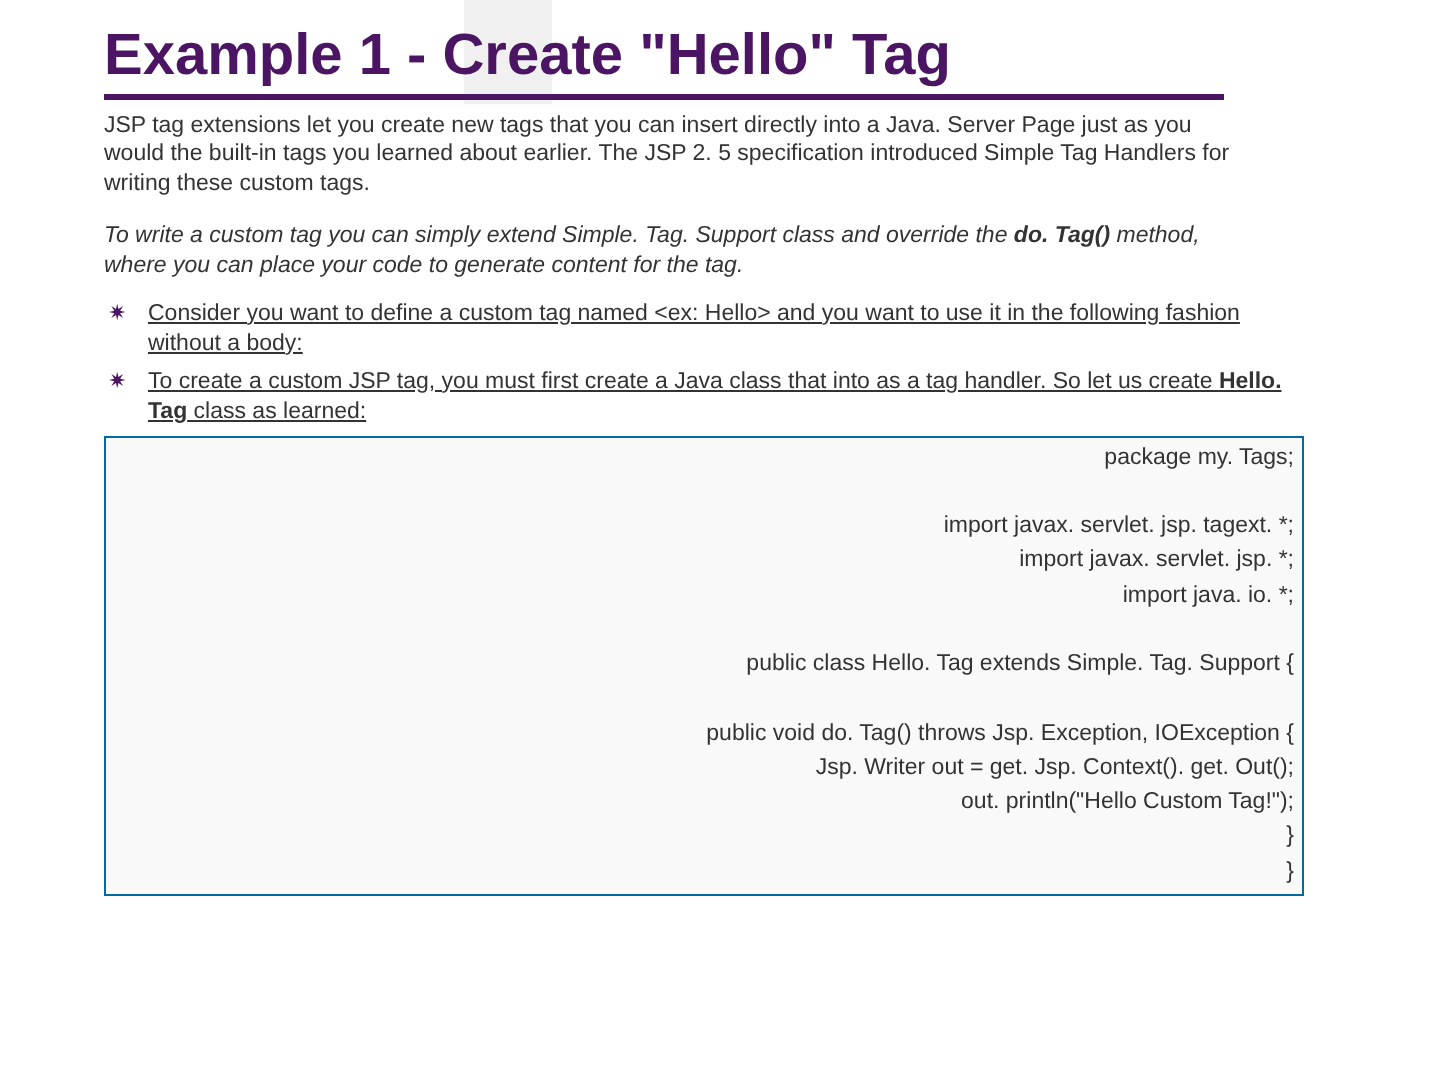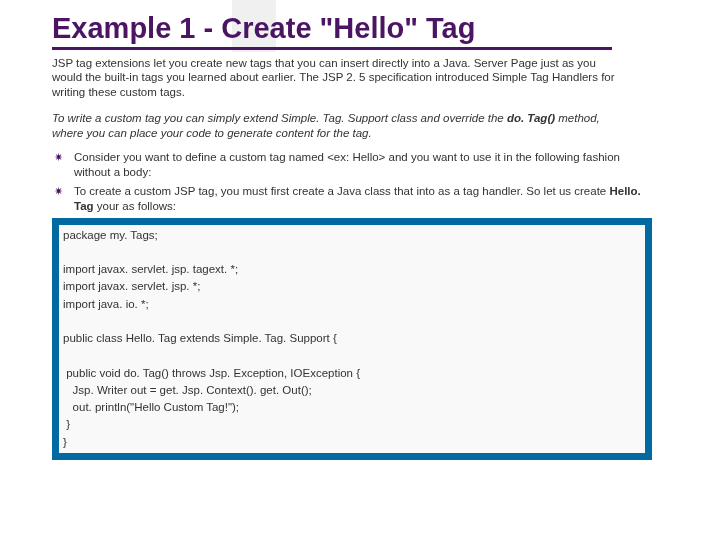--- a/index.html
+++ b/index.html
@@ -59,44 +59,46 @@
     padding: 0;
     list-style: none;
   }
   .bullets > li {
     position: relative;
     padding-left: 22px;
     font-size: 11.5px;
     line-height: 1.3;
     margin-bottom: 4px;
     max-width: 580px;
+    text-decoration: underline;
   }
   .bullets > li::before {
     content: "✷";
     position: absolute;
     left: 2px;
     top: 0;
     color: #4b1564;
     font-size: 11px;
   }
   .sub {
     display: block;
     margin-left: 72px;
     margin-top: 1px;
   }
   .codeblock {
-    border: 7px solid #0369a1;
+    border: 1px solid #0369a1;
     background: #f9f9fa;
     font-size: 11.5px;
     line-height: 1.5;
     padding: 2px 4px;
     width: 600px;
     box-sizing: border-box;
     white-space: pre-wrap;
     font-family: Verdana, Geneva, sans-serif;
+    text-align: right;
   }
   b { font-weight: 700; }
 </style>
 </head>
 <body>
 
 <div class="slide">
   <div class="watermark"></div>
 
   <h1 class="title">Example 1 - Create "Hello" Tag</h1>
@@ -105,21 +107,21 @@
 
   <p class="subintro">
     <span>To write a custom tag you can simply extend Simple. Tag. Support class and override the </span><b>do. Tag()</b><span> method, where you can place your code to generate content for the tag.</span>
   </p>
 
   <ul class="bullets">
     <li>
       <span>Consider you want to define a custom tag named &lt;ex: Hello&gt; and you want to use it in the following fashion without a body:</span>
     </li>
     <li>
-      <span>To create a custom JSP tag, you must first create a Java class that into as a tag handler. So let us create </span><b>Hello. Tag</b><span> your as follows:</span>
+      <span>To create a custom JSP tag, you must first create a Java class that into as a tag handler. So let us create </span><b>Hello. Tag</b><span> class as learned:</span>
     </li>
   </ul>
 
   <div class="codeblock">package my. Tags;
 
 import javax. servlet. jsp. tagext. *;
 import javax. servlet. jsp. *;
 import java. io. *;
 
 public class Hello. Tag extends Simple. Tag. Support {

